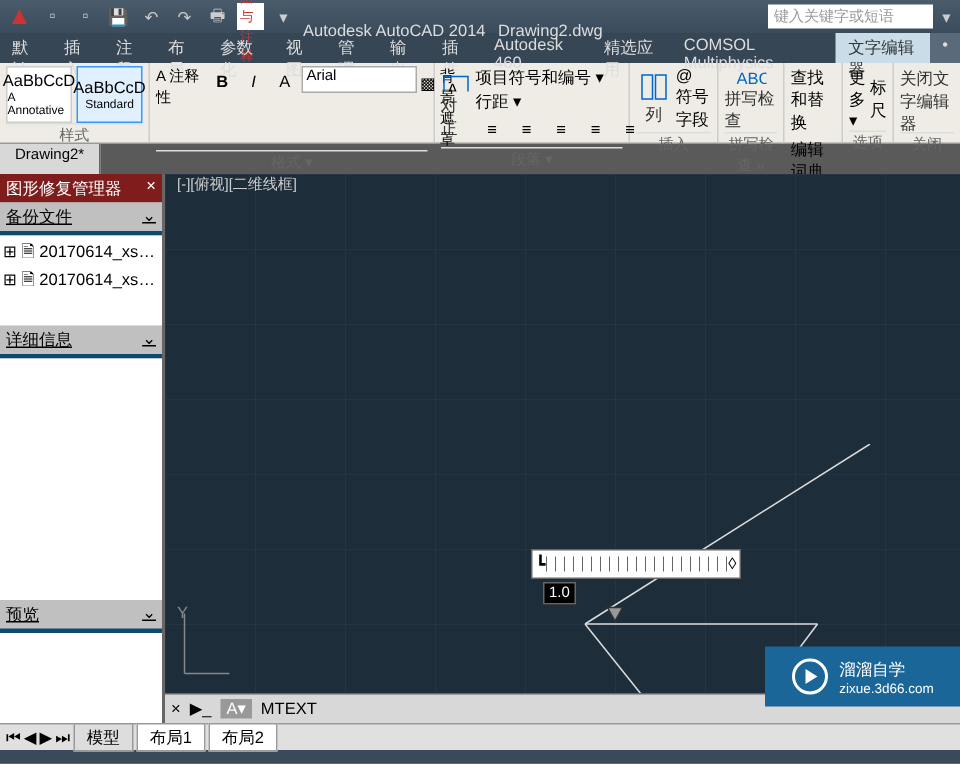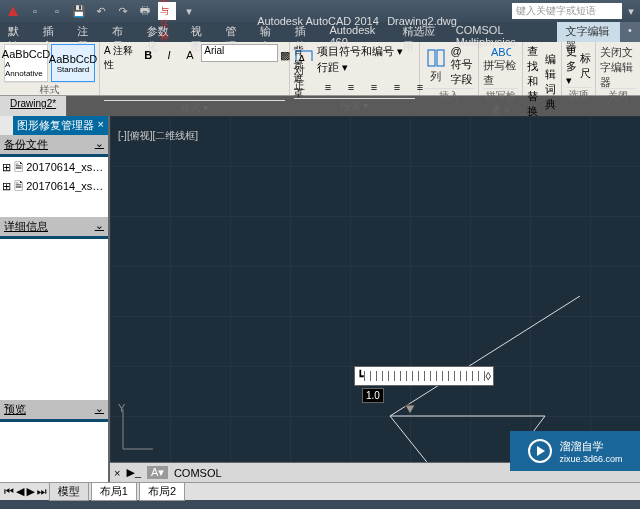--- a/index.html
+++ b/index.html
@@ -1,45 +1,45 @@
 <!DOCTYPE html>
 <html><head>
 <meta charset="utf-8">
 <style>
 *{box-sizing:border-box;margin:0;padding:0;font-family:"Microsoft YaHei",Arial,sans-serif;font-size:11px;}
 body{width:640px;height:509px;background:#e8e8e8;overflow:hidden;position:relative;}
 .titlebar{height:22px;background:linear-gradient(#4a5b6b,#3a4b5b);display:flex;align-items:center;color:#ddd;}
 .titlebar .qat{display:flex;gap:4px;padding:0 4px;}
 .qat-btn{width:18px;height:18px;display:flex;align-items:center;justify-content:center;color:#ccc;}
-.titlebar .center{flex:1;text-align:center;font-size:10px;margin-top:20px;}
+.titlebar .center{flex:1;text-align:left;font-size:10px;margin-top:20px;}
 .titlebar .search{width:110px;background:#fff;height:16px;font-size:10px;color:#999;padding:0 4px;display:flex;align-items:center;}
 .menubar{height:20px;background:#374655;display:flex;color:#ddd;}
 .menubar span{padding:2px 8px;cursor:pointer;}
 .menubar .active{background:#c9dce8;color:#333;}
 .ribbon{height:54px;background:#efece5;border-bottom:1px solid #999;display:flex;}
 .panel{border-right:1px solid #ccc;height:100%;display:flex;flex-direction:column;padding:2px 4px;}
 .panel .body{flex:1;display:flex;align-items:center;gap:3px;}
 .panel .label{font-size:10px;color:#666;text-align:center;border-top:1px solid #ddd;}
 .style-preview{width:44px;height:38px;border:1px solid #ccc;background:#fff;display:flex;align-items:center;justify-content:center;font-size:10px;flex-direction:column;}
 .style-preview.sel{border-color:#3399ff;background:#e0f0ff;}
 .drop{width:90px;height:18px;border:1px solid #aaa;background:#fff;padding:0 2px;font-size:10px;}
 .icon-btn{width:22px;height:22px;border:1px solid transparent;display:flex;align-items:center;justify-content:center;cursor:pointer;}
 .big-btn{width:36px;height:44px;display:flex;flex-direction:column;align-items:center;justify-content:center;font-size:10px;color:#333;gap:2px;}
 .doc-tab{height:20px;background:#5a5a5a;display:flex;}
-.doc-tab .tab{background:#d8d8d8;padding:2px 10px;font-size:10px;border-right:1px solid #666;text-decoration:underline;}
+.doc-tab .tab{background:#d8d8d8;padding:2px 10px;font-size:10px;border-right:1px solid #666;}
 .workspace{display:flex;height:366px;}
 .left-palette{width:110px;background:#e8e8e8;display:flex;flex-direction:column;border-right:2px solid #666;}
-.pal-title{background:#0369a1;color:#fff;padding:2px 4px;font-size:10px;display:flex;justify-content:space-between;margin-left:13px;}
+.pal-title{background:#7f1d1d;color:#fff;padding:2px 4px;font-size:10px;display:flex;justify-content:space-between;}
 .pal-sec{background:#c0c0c0;padding:2px 4px;font-size:10px;border-bottom:3px solid #0c4a6e;display:flex;justify-content:space-between;text-decoration:underline;}
 .tree{flex:0 0 60px;background:#fff;overflow:hidden;font-size:10px;padding:2px;}
 .tree div{white-space:nowrap;overflow:hidden;text-overflow:ellipsis;}
 .details{flex:1;background:#fff;}
 .preview{height:60px;background:#fff;}
 .drawing-area{flex:1;background:#1e2d3a;position:relative;overflow:hidden;}
-.view-label{position:absolute;top:13px;left:8px;color:#ccc;font-size:10px;}
+.view-label{position:absolute;top:0;left:8px;color:#ccc;font-size:10px;}
 .triangle{position:absolute;left:230px;top:300px;}
 .ruler-popup{position:absolute;left:244px;top:250px;width:140px;}
 .ruler-bar{height:20px;background:#fff;border:1px solid #666;display:flex;align-items:center;padding:0 2px;}
 .ruler-val{position:absolute;top:22px;left:8px;color:#fff;font-size:10px;background:#000;padding:1px 3px;border:1px solid #666;}
 .ruler-grip{position:absolute;top:38px;left:50px;width:12px;height:12px;}
 .ucs{position:absolute;left:8px;bottom:28px;}
 .cmd-line{position:absolute;left:0;bottom:0;right:0;height:20px;background:#d8d8d8;border-top:1px solid #666;display:flex;align-items:center;font-size:10px;padding:0 4px;gap:6px;}
 .layout-tabs{height:18px;background:#e0e0e0;border-top:1px solid #999;display:flex;align-items:center;font-size:10px;padding:0 4px;gap:2px;}
 .layout-tabs .lt{padding:1px 8px;border:1px solid #999;background:#fff;}
 .statusbar{height:20px;background:#3a4a5a;color:#ddd;display:flex;align-items:center;font-size:10px;padding:0 4px;gap:6px;}
@@ -168,21 +168,21 @@
             <text x="0" y="12" font-size="11" fill="#06c">ABC</text>
             <path d="M2 15 L6 18 L14 10" stroke="#393" fill="none"></path>
           </svg>
         <span>拼写检查</span>
       </div>
     </div>
     <div class="label">拼写检查 »</div>
   </div>
 
   <div class="panel" style="width:50px">
-    <div class="body" style="font-size:10px;align-items:center">
+    <div class="body" style="flex-direction:column;font-size:10px;align-items:center">
       <span>查找和替换</span>
       <span>编辑词典</span>
     </div>
     <div class="label">工具 ▾</div>
   </div>
 
   <div class="panel" style="width:40px">
     <div class="body" style="flex-direction:row;font-size:10px">
       <span>更多 ▾</span>
       <span>标尺</span>
@@ -259,21 +259,21 @@
     <svg class="ucs" width="40" height="50">
       <line x1="5" y1="45" x2="5" y2="5" stroke="#888" stroke-width="1"></line>
       <line x1="5" y1="45" x2="35" y2="45" stroke="#888" stroke-width="1"></line>
       <text x="0" y="8" fill="#888" font-size="10">Y</text>
     </svg>
 
     <div class="cmd-line">
       <span>×</span>
       <span>▶_</span>
       <span style="background:#999;color:#fff;padding:0 4px">A▾</span>
-      <span>COMSOL</span>
+      <span>MTEXT</span>
     </div>
   </div>
 </div>
 
 <div class="layout-tabs">
   <span>⏮</span>
   <span>◀</span>
   <span>▶</span>
   <span>⏭</span>
   <span class="lt" style="background:#ddd">模型</span>

